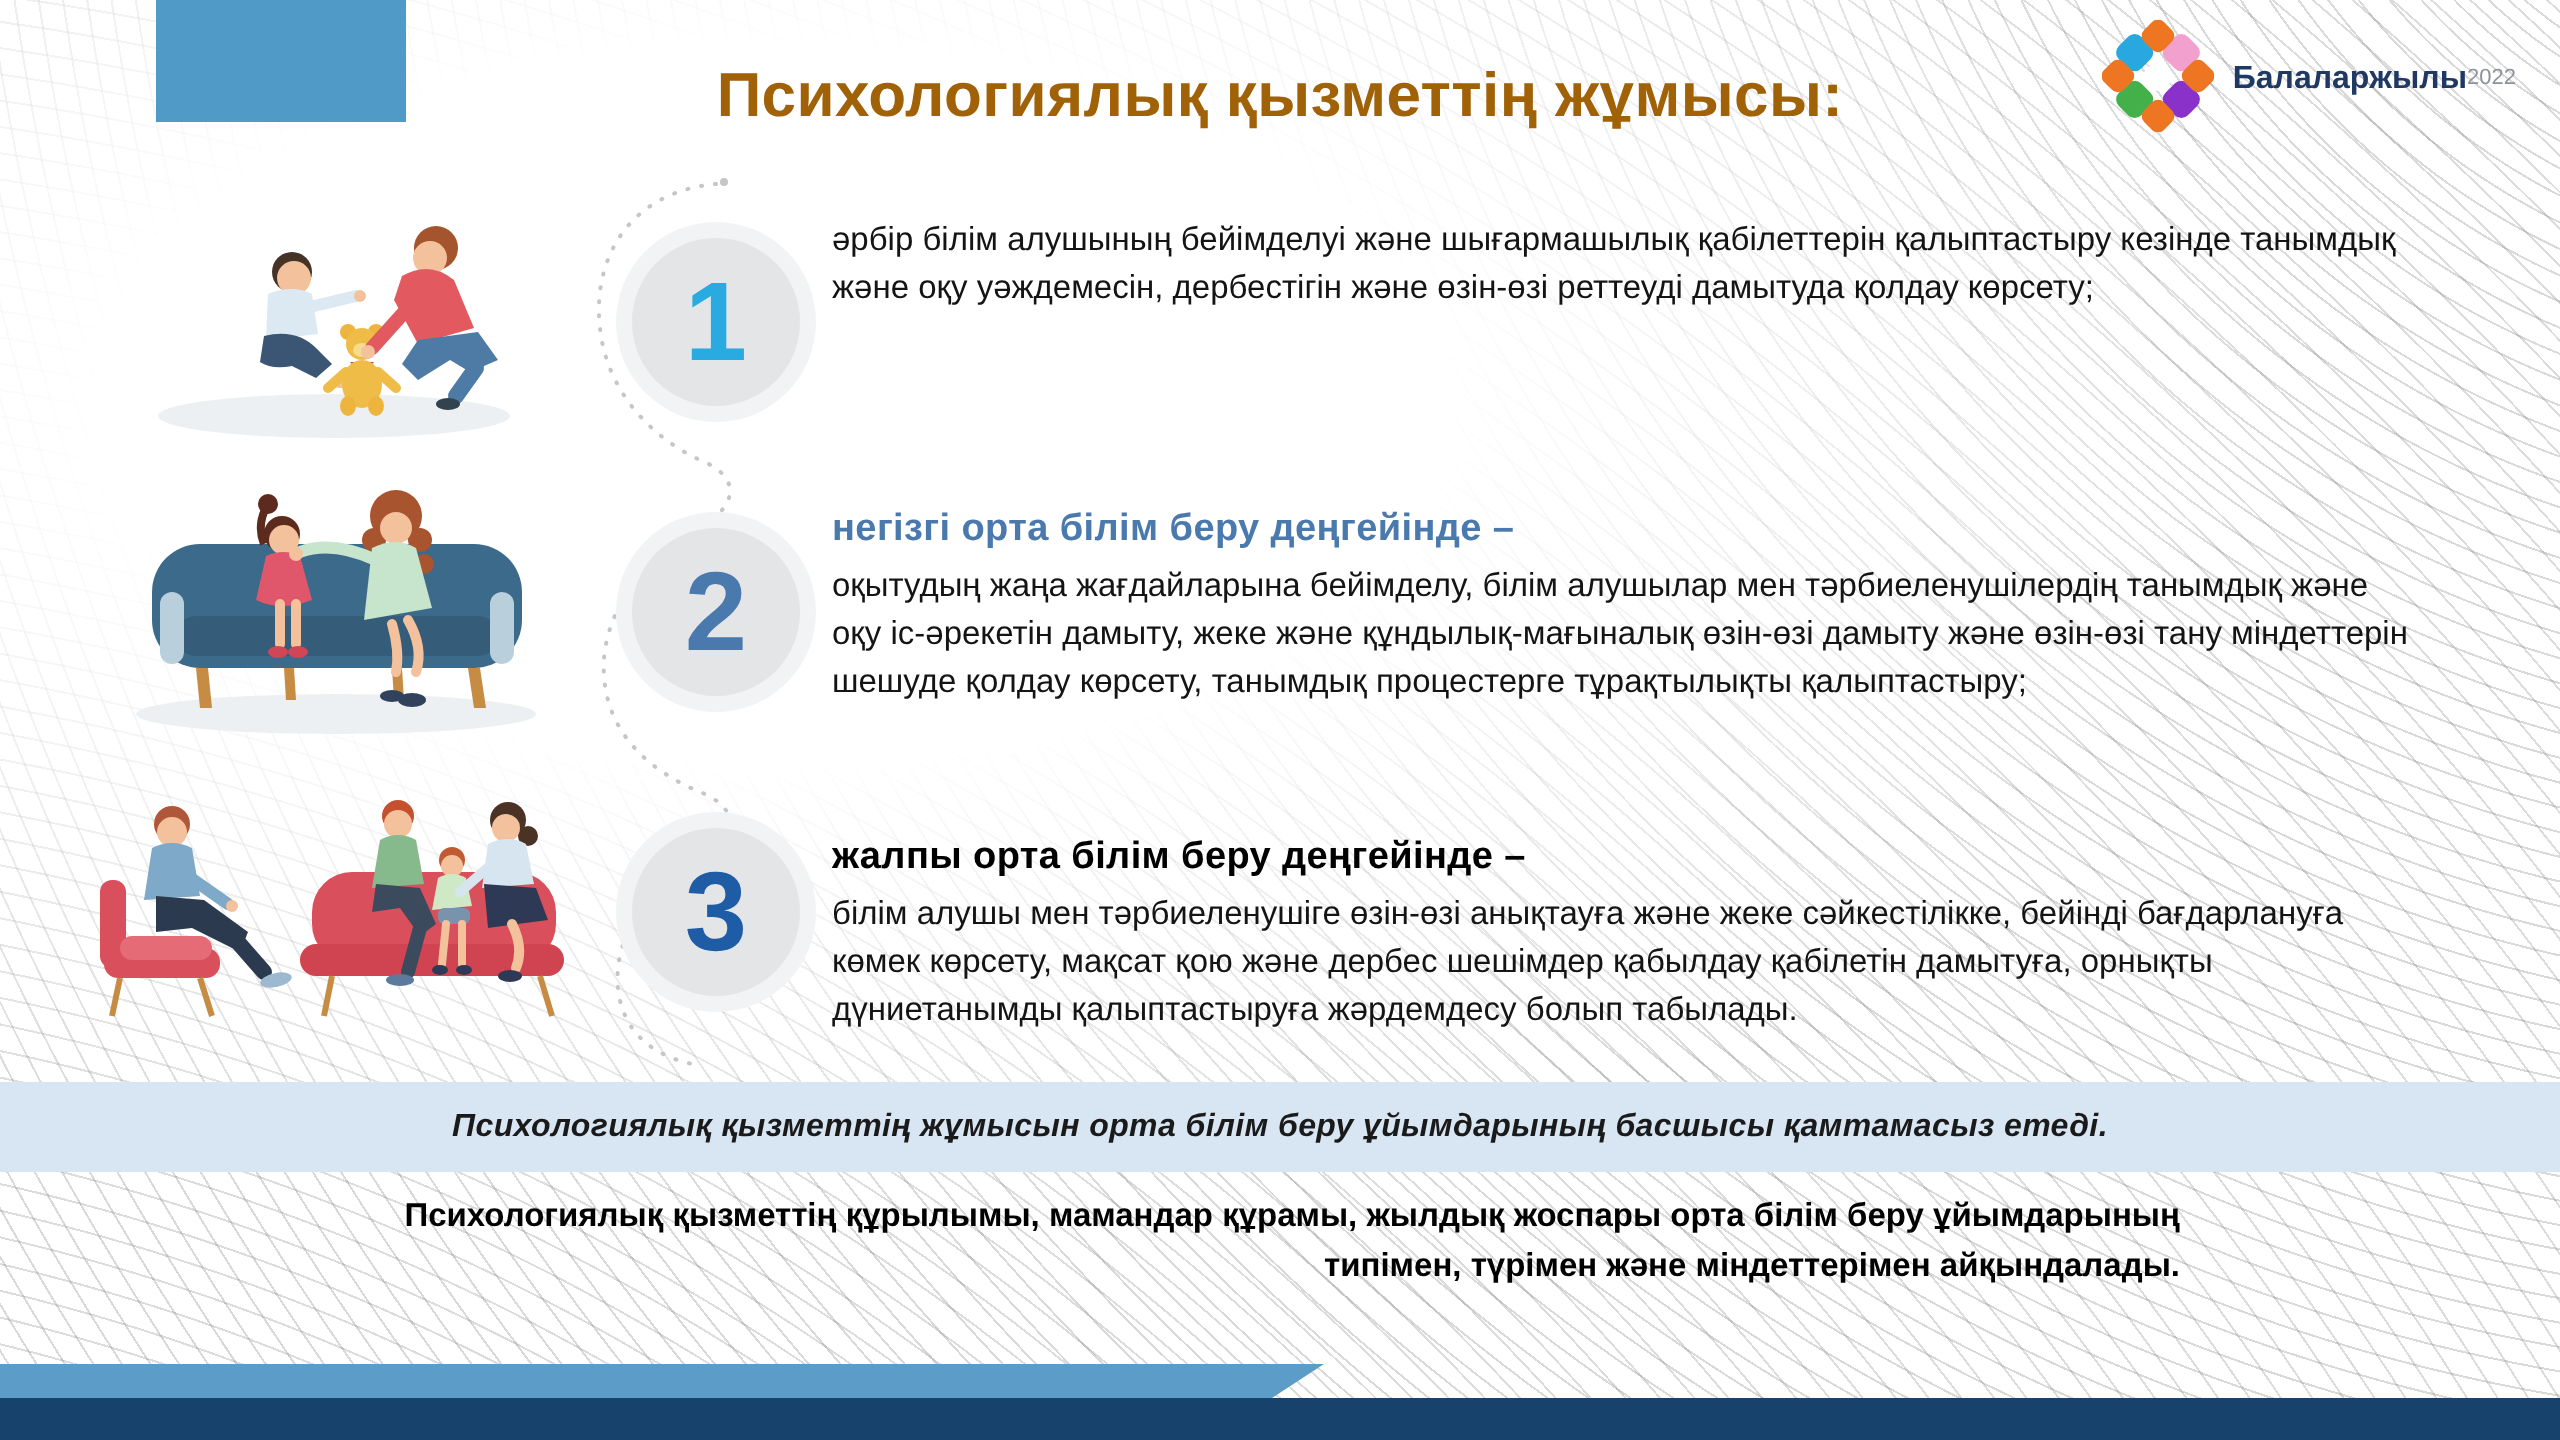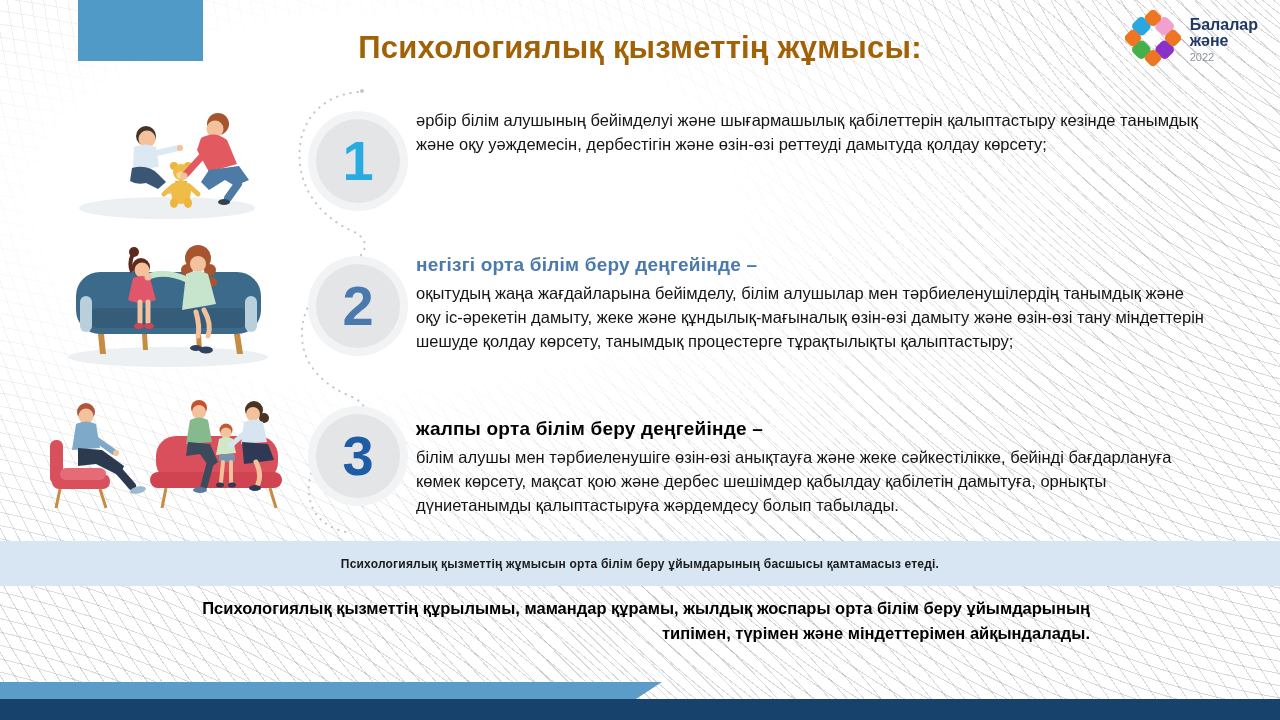--- a/index.html
+++ b/index.html
@@ -16,21 +16,21 @@
   .bg-fade{position:absolute;inset:0;
     background:radial-gradient(ellipse 980px 520px at 30% 28%, #fff 34%, rgba(255,255,255,0) 78%);}
 
   .top-rect{position:absolute;left:78px;top:0;width:125px;height:61px;background:#4f9ac6}
 
   .title{position:absolute;left:0;top:30px;width:100%;text-align:center;
     font-size:31px;font-weight:700;color:#a16207;letter-spacing:.2px}
 
   
   .logo{position:absolute;right:22px;top:10px;display:flex;align-items:center;gap:9px}
-  .logo-text{display:flex;flex-direction:column;line-height:1.04}
+  .logo-text{display:flex;flex-direction:row;line-height:1.04}
   .logo-line{font-size:16px;font-weight:700;color:#1f3864}
   .logo-year{font-size:11px;color:#8d939c;margin-top:2px}
 
   
   .step-circle{position:absolute;left:308px;width:100px;height:100px;border-radius:50%;
     background:#f2f3f4;display:flex;align-items:center;justify-content:center}
   .step-circle::before{content:"";position:absolute;inset:8px;border-radius:50%;background:#e3e5e7}
   .step-number{position:relative;font-size:56px;font-weight:700;line-height:1}
   .c1{top:111px}.c2{top:256px}.c3{top:406px}
 
@@ -43,21 +43,21 @@
   .step-body{margin-top:5px;font-size:16.5px;line-height:24px;color:#141414}
 
   .ill{position:absolute}
   .ill1{left:52px;top:102px}
   .ill2{left:46px;top:236px}
   .ill3{left:34px;top:390px}
 
   
   .note-band{position:absolute;left:0;top:541px;width:100%;height:45px;background:#d8e5f2;
     display:flex;align-items:center;justify-content:center}
-  .note-italic{font-weight:700;font-size:12px;color:#1a1a1a;letter-spacing:.2px}
+  .note-italic{font-style:italic;font-weight:700;font-size:16px;color:#1a1a1a;letter-spacing:.2px}
   .note-bold{position:absolute;left:190px;top:596px;width:900px;text-align:right;
     font-weight:700;font-size:16.5px;line-height:1.5;color:#000}
 
   .bar-light{position:absolute;left:0;top:682px;width:662px;height:17px;background:#5b9cc9;
     clip-path:polygon(0 0,100% 0,calc(100% - 26px) 100%,0 100%)}
   .bar-dark{position:absolute;left:0;top:699px;width:100%;height:21px;background:#16426b}
 </style>
 </head>
 <body>
 
@@ -81,21 +81,21 @@
           <rect x="22.5" y="1" width="15" height="15" rx="4.5" fill="#ee7623" transform="rotate(45 30 8.5)"></rect>
           <rect x="1" y="22.5" width="15" height="15" rx="4.5" fill="#ee7623" transform="rotate(45 8.5 30)"></rect>
           <rect x="44" y="22.5" width="15" height="15" rx="4.5" fill="#ee7623" transform="rotate(45 51.5 30)"></rect>
           <rect x="22.5" y="44" width="15" height="15" rx="4.5" fill="#ee7623" transform="rotate(45 30 51.5)"></rect>
           <rect x="23" y="23" width="14" height="14" rx="4.5" fill="#ffffff" transform="rotate(45 30 30)"></rect>
         </g>
       </svg>
     </span>
     <span class="logo-text">
       <span class="logo-line">Балалар</span>
-      <span class="logo-line">және</span>
+      <span class="logo-line">жылы</span>
       <span class="logo-year">2022</span>
     </span>
   </div>
 
   <svg class="connector" width="140" height="456" viewBox="0 0 140 456">
     <circle cx="74" cy="5" r="2" fill="#c4c6c8"></circle>
     <path d="M 70,6 C 26,10 8,44 12,78 C 15,108 36,132 62,144 C 82,152 82,166 62,178
              C 30,196 12,224 14,252 C 16,282 38,300 62,310 C 82,318 82,332 62,344
              C 32,360 16,388 22,414 C 26,432 40,442 58,446" fill="none" stroke="#c4c6c8" stroke-width="2" stroke-linecap="round" stroke-dasharray="0.5 6.5"></path>
   </svg>

